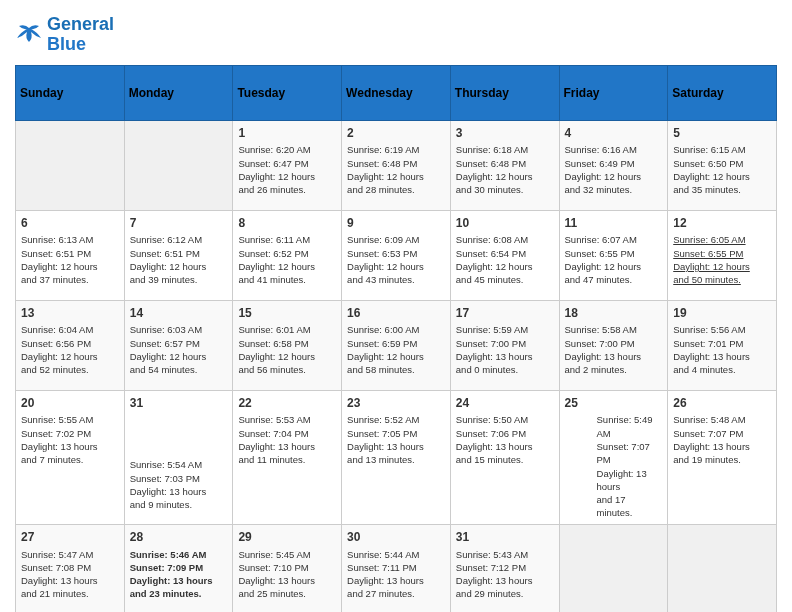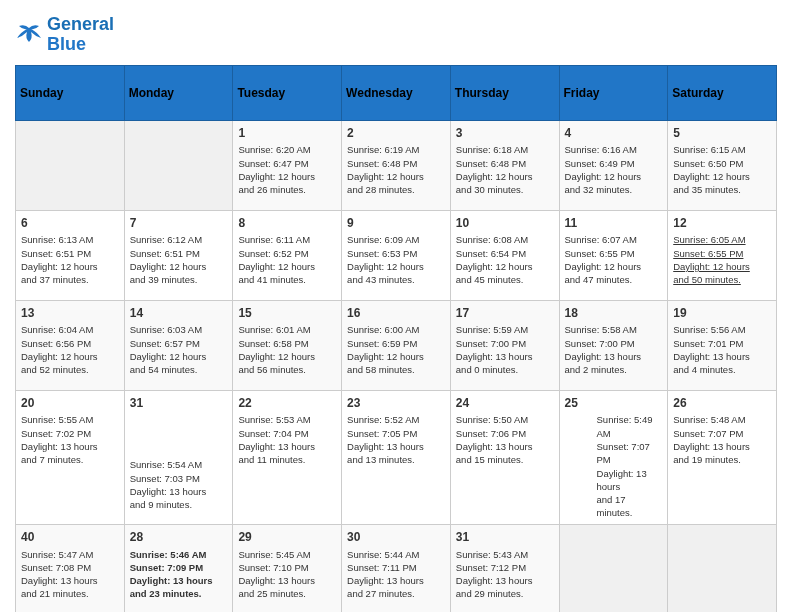--- a/index.html
+++ b/index.html
@@ -307,21 +307,21 @@
         <td>
           <span class="day-num">26</span>
           <div class="day-info" style="white-space: pre-line;">Sunrise: 5:48 AM
 Sunset: 7:07 PM
 Daylight: 13 hours
 and 19 minutes.</div>
         </td>
       </tr>
       <tr>
         <td>
-          <span class="day-num">40</span>
+          <span class="day-num">27</span>
           <div class="day-info" style="white-space: pre-line;">Sunrise: 5:47 AM
 Sunset: 7:08 PM
 Daylight: 13 hours
 and 21 minutes.</div>
         </td>
         <td>
           <span class="day-num">28</span>
           <div class="day-info" style="white-space: pre-line; font-weight: bold;">Sunrise: 5:46 AM
 Sunset: 7:09 PM
 Daylight: 13 hours

